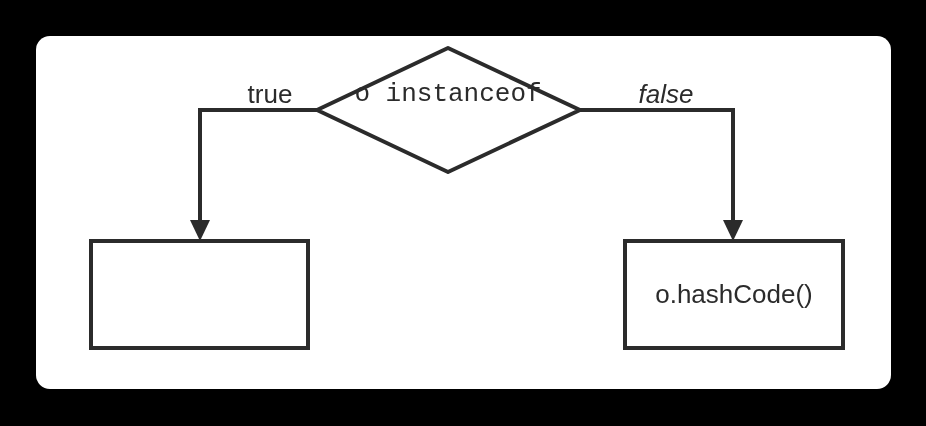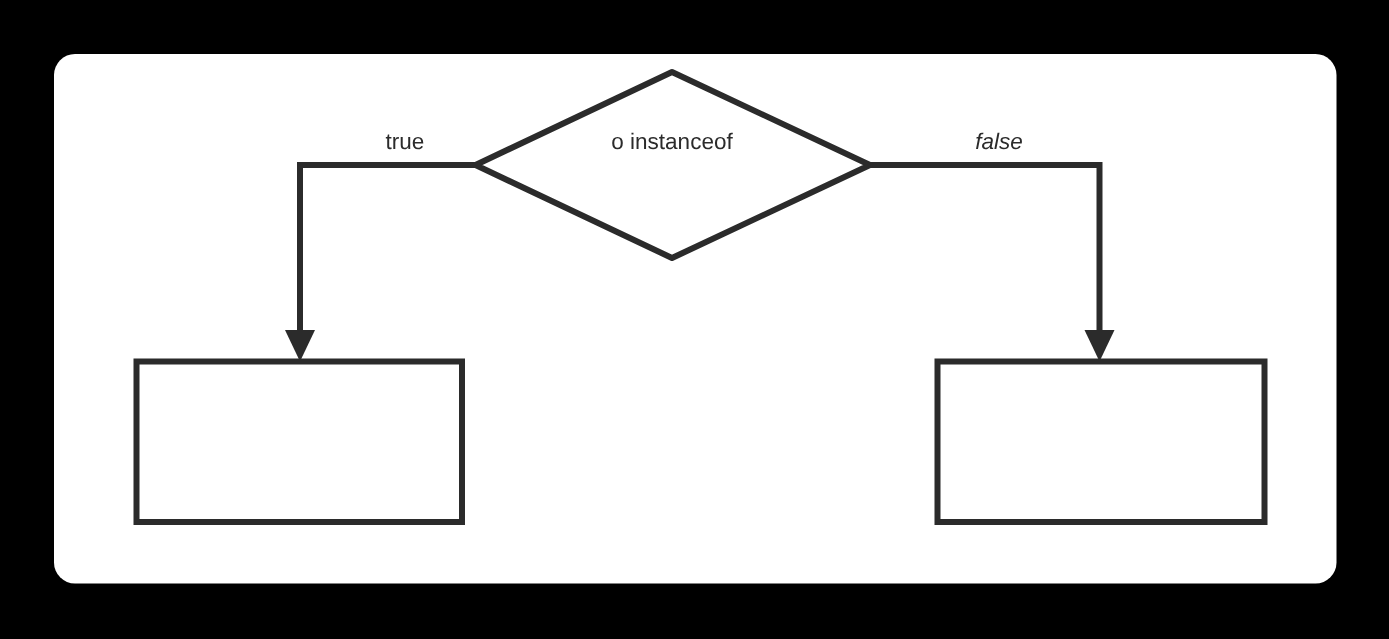--- a/index.html
+++ b/index.html
@@ -21,21 +21,21 @@
     border-radius: 14px;
   }
   .panel svg {
     position: absolute;
     left: 0;
     top: 0;
   }
   .txt {
     position: absolute;
     color: #2b2b2b;
-    font-size: 15px;
+    font-size: 26px;
     line-height: 31px;
     text-align: center;
     white-space: nowrap;
   }
   .decision-label {
     left: 292px;
     top: 43px;
     width: 240px;
   }
   .branch-label-true {
@@ -60,21 +60,21 @@
     top: 205px;
     width: 217px;
     height: 107px;
   }
   .node-label-right {
     left: 589px;
     top: 205px;
     width: 218px;
     height: 107px;
   }
-  .line { display: block; }
+  .line { display: block; font-family: Liberation Mono, monospace; }
 </style>
 </head>
 <body>
 
 <div class="panel">
 
   <svg width="855" height="353" viewBox="0 0 855 353">
 
     <polyline points="281,74 164,74 164,188" fill="none" stroke="#2b2b2b" stroke-width="4"></polyline>
     <polygon points="154,184 174,184 164,205" fill="#2b2b2b"></polygon>
@@ -90,14 +90,15 @@
   </svg>
 
   <div class="txt decision-label">
     <span class="line">o instanceof</span>
   </div>
 
   <div class="txt branch-label-true">true</div>
   <div class="txt branch-label-false">false</div>
 
 
+  <div class="txt node-label node-label-right">o.hashCode()</div>
 
 </div>
 
 </body></html>

